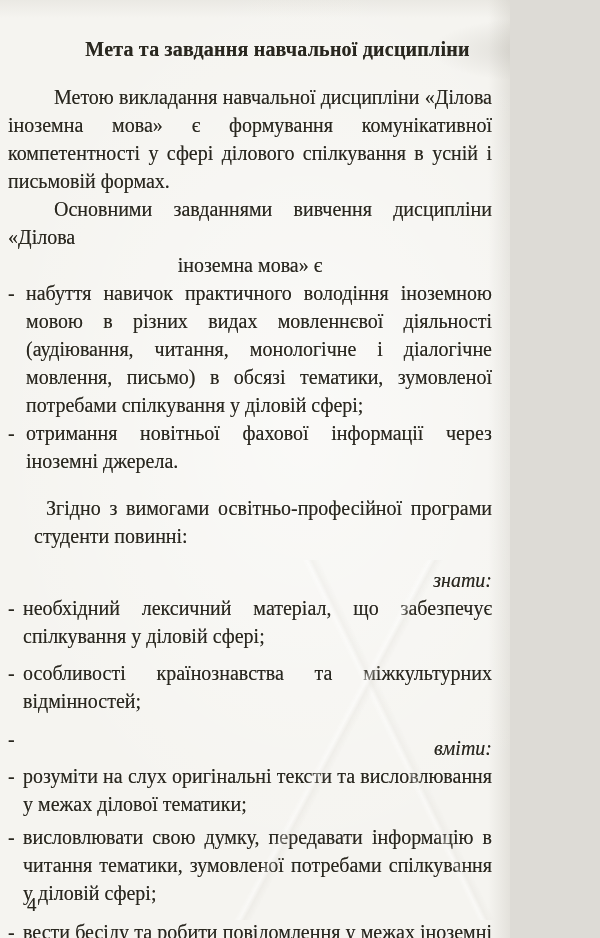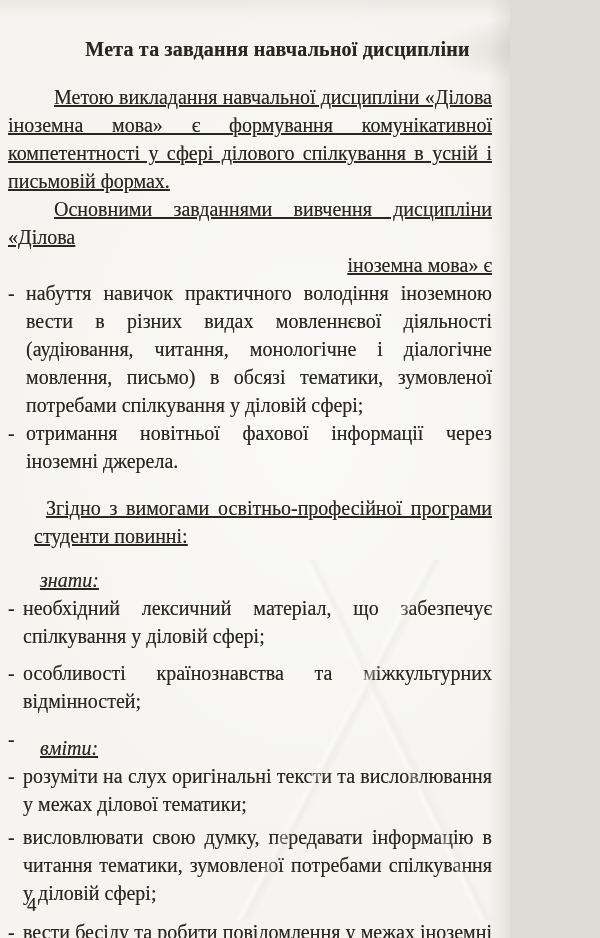--- a/index.html
+++ b/index.html
@@ -41,43 +41,44 @@
   .txt{ text-shadow:0 0 .6px rgba(41,39,31,.55); }
   .title{
     text-align:center;
     font-weight:bold;
     font-size:20px;
     line-height:26px;
     letter-spacing:.2px;
     margin:0 0 21px 0;
     padding-left:55px;
   }
-  p{margin:0;text-decoration:underline;}
+  p{margin:0;}
   .para{ text-align:justify; }
   .indent{ text-indent:46px; }
   .p1{ margin-top:0; }
   .p2{ margin-top:0; }
   
   .p-lines .jline{ display:block; text-align:justify; text-align-last:justify; text-indent:0; }
   .p-lines .jline:first-child{ text-indent:46px; }
-  .p-lines .jline.last{ text-align:right; text-align-last:auto; }
+  .p-lines .jline.last{ text-align:center; text-align-last:auto; }
 
   ul.dash-list{ list-style:none; margin:0; padding:0; }
   ul.dash-list li{ position:relative; text-align:justify; }
   ul.dash-list .dash{ position:absolute; left:0; top:0; }
 
   .list1{ margin:4px 0 0 20px; }
   .list1 li{ padding-left:18px; }
   .list1 .dash{ left:2px; }
 
   .p3{ margin:19px 0 0 26px; text-indent:12px; }
 
   .subhead{
     font-style:italic;
-    margin:16px 0 0 32px;
+    margin:16px 0 0 16px;
+    text-align:right;
   }
   .subhead.able{ margin-top:19px; }
 
   .list2{ margin:0 0 0 35px; }
   .list2 li{ padding-left:15px; }
   .list2 li + li{ margin-top:9px; }
   .list2 li:last-child{ margin-top:10px; }
 
   .list3{ margin:4px 0 0 35px; }
   .list3 li{ padding-left:15px; }
@@ -100,21 +101,21 @@
   <p class="para indent p1 txt">Метою викладання навчальної дисципліни «Ділова іноземна мова» є формування комунікативної компетентності у сфері ділового спілкування в усній і письмовій формах.</p>
 
   <p class="para p2 p-lines txt">
       <span class="jline">Основними завданнями вивчення дисципліни «Ділова</span>
       <span class="jline last">іноземна мова» є</span>
     </p>
 
   <ul class="dash-list list1 txt">
     <li>
       <span class="dash">-</span>
-      <span>набуття навичок практичного володіння іноземною вести в різних видах мовленнєвої діяльності (аудіювання, читання, монологічне і діалогічне мовлення, письмо) в обсязі тематики, зумовленої потребами спілкування у діловій сфері;</span>
+      <span>набуття навичок практичного володіння іноземною мовою в різних видах мовленнєвої діяльності (аудіювання, читання, монологічне і діалогічне мовлення, письмо) в обсязі тематики, зумовленої потребами спілкування у діловій сфері;</span>
     </li>
     <li>
       <span class="dash">-</span>
       <span>отримання новітньої фахової інформації через іноземні джерела.</span>
     </li>
   </ul>
 
   <p class="para p3 txt">Згідно з вимогами освітньо-професійної програми студенти повинні:</p>
 
   <p class="subhead know txt">знати:</p>

